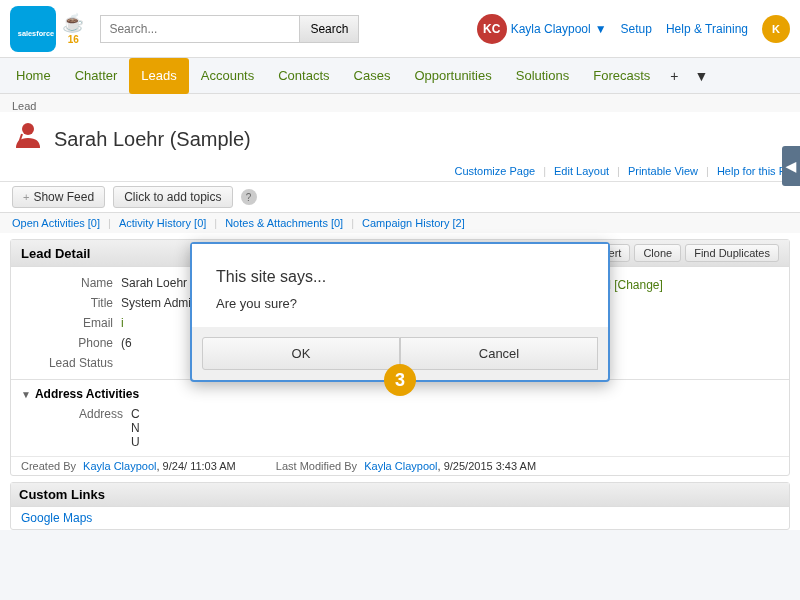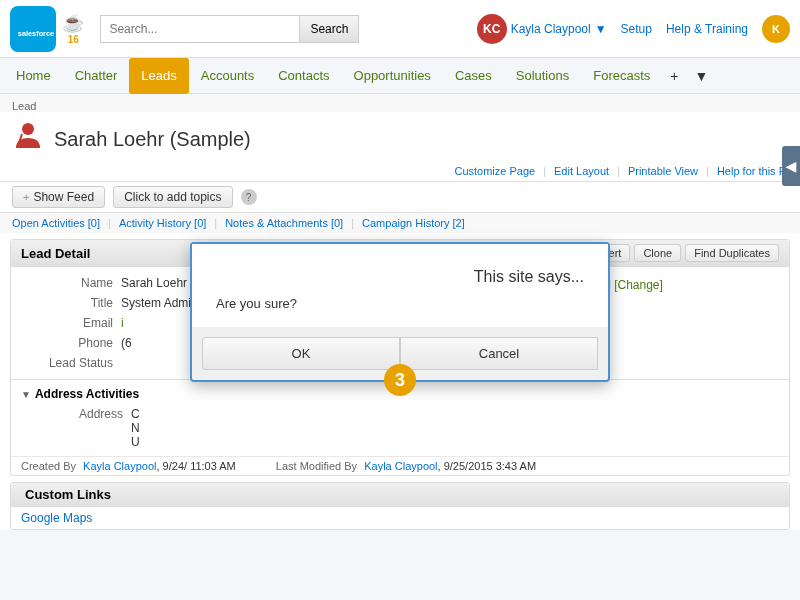--- a/index.html
+++ b/index.html
@@ -241,21 +241,21 @@
     .created-value a { color: #0070d2; text-decoration: none; }
 
     
     #custom-links-section {
       border: 1px solid #ddd;
       border-radius: 3px;
       margin: 6px 10px;
     }
     #custom-links-header {
       background: linear-gradient(to bottom, #f0f0f0, #e0e0e0);
-      padding: 4px 14px;
+      padding: 4px 8px;
       font-size: 13px;
       font-weight: bold;
       border-bottom: 1px solid #ddd;
     }
     #google-maps-row {
       padding: 4px 10px;
       font-size: 12px;
     }
     #google-maps-row a { color: #0070d2; text-decoration: none; }
 
@@ -310,21 +310,20 @@
       box-shadow: 0 4px 16px rgba(0,0,0,0.3);
     }
     #modal-body {
       background: white;
       padding: 24px 24px 16px;
     }
     #modal-title {
       font-size: 16px;
       color: #333;
       margin-bottom: 10px;
-      text-align: right;
     }
     #modal-message {
       font-size: 13px;
       color: #333;
     }
     #modal-buttons {
       display: flex;
       padding: 10px;
       gap: 0;
     }
@@ -385,22 +384,22 @@
     <div id="avatar-circle2" style="width:28px;height:28px;border-radius:50%;background:#e8a200;display:flex;align-items:center;justify-content:center;color:white;font-size:11px;font-weight:bold;">K</div>
   </div>
 </div>
 
 <div id="nav-bar">
   <div class="nav-item">Home</div>
   <div class="nav-item">Chatter</div>
   <div class="nav-item active">Leads</div>
   <div class="nav-item">Accounts</div>
   <div class="nav-item">Contacts</div>
+  <div class="nav-item">Cases</div>
   <div class="nav-item">Opportunities</div>
-  <div class="nav-item">Cases</div>
   <div class="nav-item">Solutions</div>
   <div class="nav-item">Forecasts</div>
   <div class="nav-plus">+</div>
   <div class="nav-chevron">▼</div>
 </div>
 
 <div id="content">
 
   <div id="breadcrumb-bar">
     <span>Lead</span>

